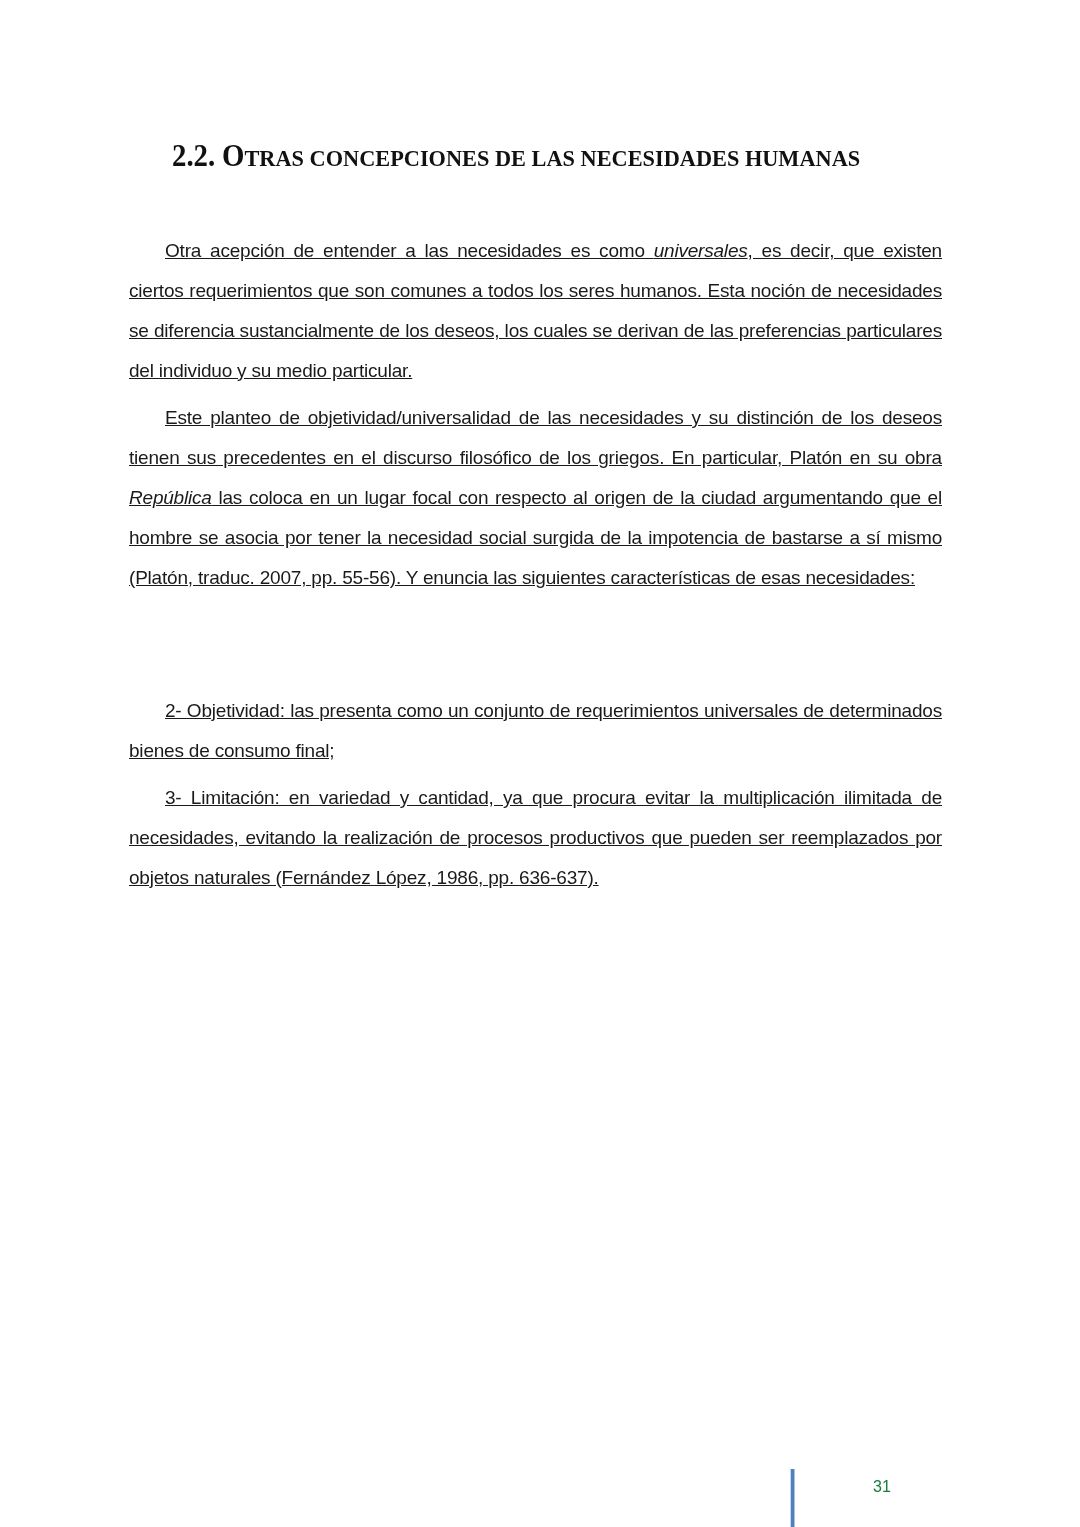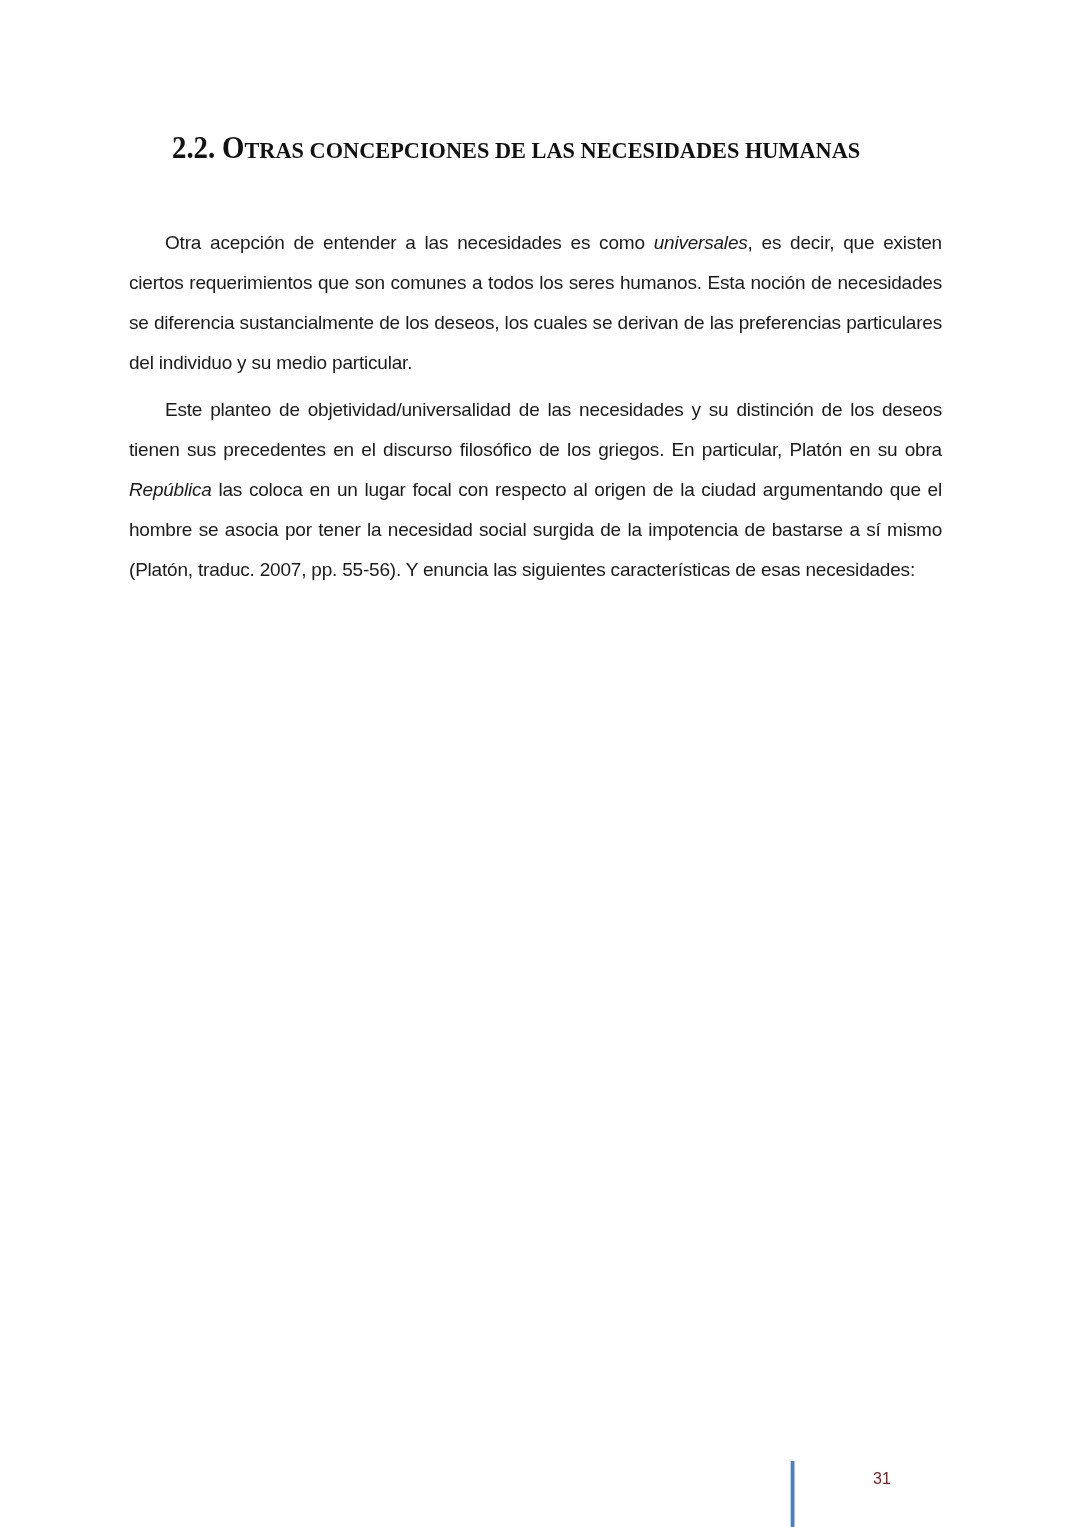--- a/index.html
+++ b/index.html
@@ -10,21 +10,21 @@
     body {
       width: 1080px;
       height: 1527px;
       position: relative;
       overflow: hidden;
       font-family: "Liberation Sans", sans-serif;
       color: #1a1a1a;
     }
     .page {
       position: absolute;
-      left: 0; top: 0;
+      left: 0; top: 8px;
       width: 1080px;
       height: 1296px;
       background: #ffffff;
     }
     .heading {
       position: absolute;
       left: 172px;
       top: 130px;
       margin: 0;
       font-family: "Liberation Serif", serif;
@@ -45,56 +45,59 @@
       width: 822px;
       font-size: 19px;
       line-height: 40px;
       text-align: justify;
       letter-spacing: -0.2px;
       margin: 0;
     }
     .body-text p {
       margin: 0 9px 7px 0;
       text-indent: 36px;
+      text-decoration: underline;
     }
     .block-1 { top: 223px; }
     .block-2 { top: 663px; }
     .block-3 { top: 1071px; }
     em { font-style: italic; }
     .footer-rule {
       position: absolute;
       left: 791px;
       top: 1461px;
       width: 3px;
       height: 66px;
       background: #4f81bd;
       box-shadow: 1px 0 0 #a9c0e0, -1px 0 0 #c5d5ec;
     }
     .page-number {
       position: absolute;
       left: 873px;
       top: 1470px;
       font-size: 16px;
-      color: #7f1d1d;
+      color: #15803d;
     }
   </style>
 </head>
 <body>
 
 <div class="page">
 
   <h2 class="heading">
     <span class="num">2.2.</span>
     <span class="cap">O</span><span class="sc">TRAS CONCEPCIONES DE LAS NECESIDADES HUMANAS</span>
   </h2>
 
   <div class="body-text block-1">
     <p><span>Otra acepción de entender a las necesidades es como </span><em>universales</em><span>, es decir, que existen ciertos requerimientos que son comunes a todos los seres humanos. Esta noción de necesidades se diferencia sustancialmente de los deseos, los cuales se derivan de las preferencias particulares del individuo y su medio particular.</span></p>
     <p><span>Este planteo de objetividad/universalidad de las necesidades y su distinción de los deseos tienen sus precedentes en el discurso filosófico de los griegos. En particular, Platón en su obra </span><em>República</em><span> las coloca en un lugar focal con respecto al origen de la ciudad argumentando que el hombre se asocia por tener la necesidad social surgida de la impotencia de bastarse a sí mismo (Platón, traduc. 2007, pp. 55-56). Y enuncia las siguientes características de esas necesidades:</span></p>
   </div>
 
   <div class="body-text block-2" style="top:683px;">
+    <p>2- Objetividad: las presenta como un conjunto de requerimientos universales de determinados bienes de consumo final;</p>
+    <p>3- Limitación: en variedad y cantidad, ya que procura evitar la multiplicación ilimitada de necesidades, evitando la realización de procesos productivos que pueden ser reemplazados por objetos naturales (Fernández López, 1986, pp. 636-637).</p>
   </div>
 
 
   <div class="footer-rule"></div>
   <div class="page-number">31</div>
 </div>
 
 </body></html>

